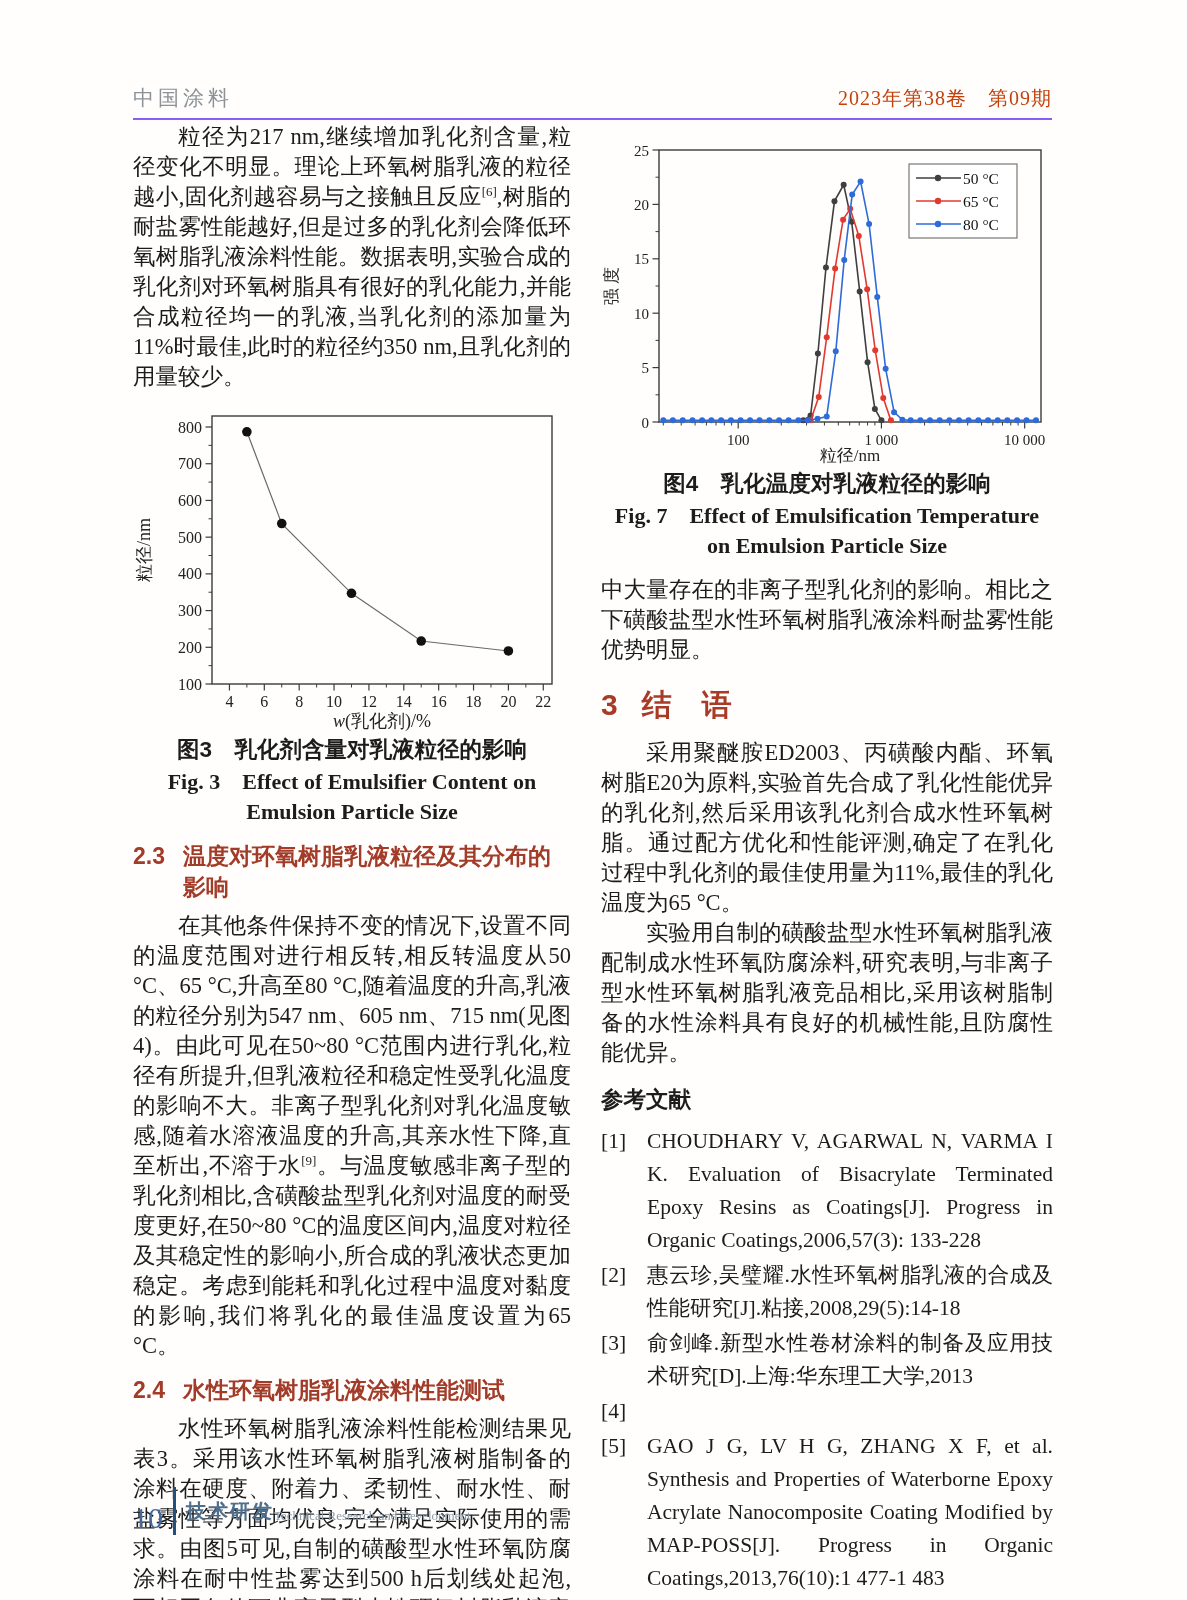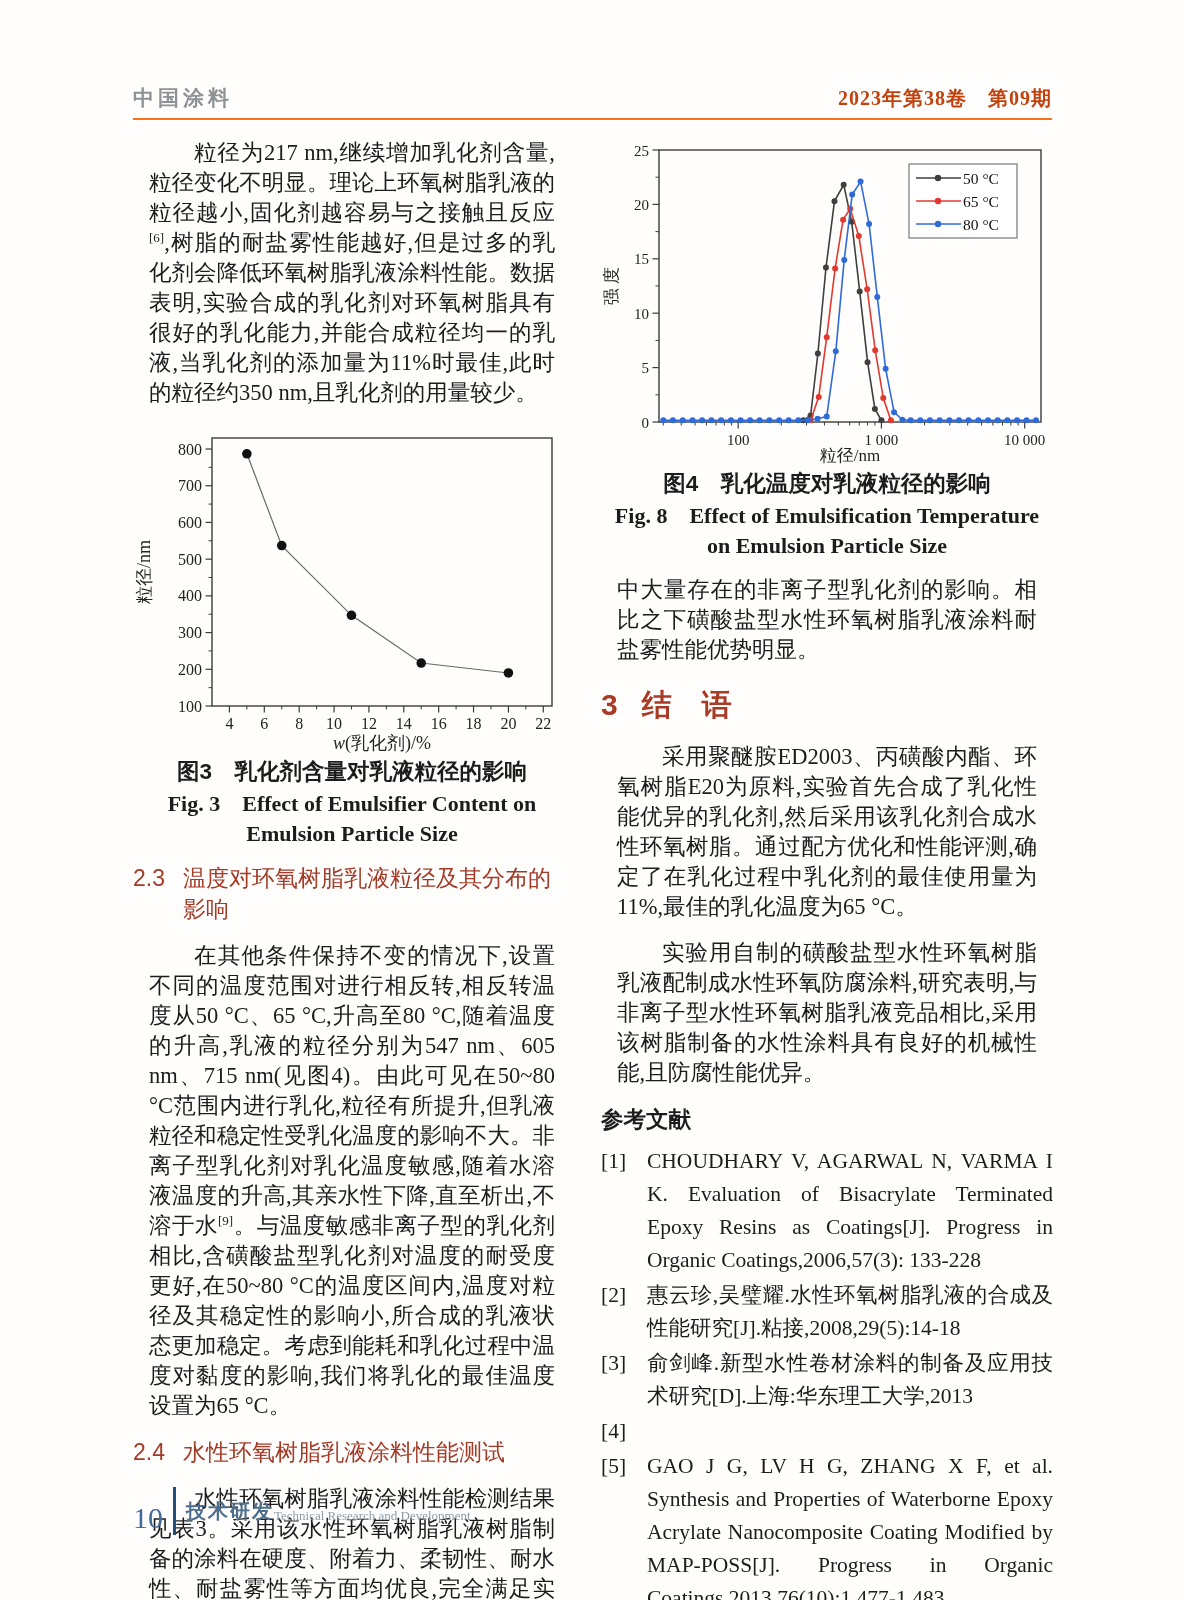--- a/index.html
+++ b/index.html
@@ -9,40 +9,39 @@
     background:#fffefd;
     font-family:"Liberation Serif","DejaVu Serif",serif;
     color:#1c1c1c;
     overflow:hidden;
     box-sizing:border-box;
   }
   .header{
     position:absolute;left:133px;right:135px;top:84px;
     display:flex;justify-content:space-between;align-items:flex-end;
     padding-bottom:6px;
-    border-bottom:2px solid #f97316;
-    font-weight:bold;
+    border-bottom:2px solid #8b5cf6;
   }
   .journal{font-size:21px;color:#8d9296;letter-spacing:4px;}
   .issue{font-size:20px;color:#c2410c;letter-spacing:1px;}
   .columns{
     position:absolute;left:133px;top:122px;width:920px;
     display:flex;gap:30px;
   }
   .col-left{width:438px;}
   .col-right{width:452px;}
   .para{
     font-size:22.5px;line-height:30px;text-align:justify;
-    text-indent:2em;margin:16px;
+    text-indent:2em;margin:0;
   }
   .para.noindent{text-indent:0;}
   .para sup{font-size:13px;line-height:0;}
   .sec-head{
     font-family:"Liberation Sans","DejaVu Sans",sans-serif;
-    font-weight:normal;color:#a23b28;font-size:23px;
+    font-weight:bold;color:#a23b28;font-size:23px;
     margin:14px 0 8px 0;display:flex;gap:18px;align-items:baseline;
   }
   .sec-head-big{
     font-family:"Liberation Sans","DejaVu Sans",sans-serif;
     font-weight:bold;color:#a93a26;font-size:30px;
     margin:20px 0 12px 0;display:flex;gap:24px;align-items:baseline;
   }
   .figure{margin:10px 0 6px 0;text-align:center;}
   .figure svg{display:block;margin:0 auto;}
   .cap-cn{
@@ -291,21 +290,21 @@
             <circle cx="337" cy="40" r="3.2" fill="#3f3f3f"></circle>
             <text x="362" y="45.5" font-size="15.5" fill="#111" font-family="&quot;Liberation Serif&quot;,&quot;DejaVu Serif&quot;,serif">50 °C</text>
             <line x1="315" y1="63" x2="360" y2="63" stroke="#e03a30" stroke-width="1.6"></line>
             <circle cx="337" cy="63" r="3.2" fill="#e03a30"></circle>
             <text x="362" y="68.5" font-size="15.5" fill="#111" font-family="&quot;Liberation Serif&quot;,&quot;DejaVu Serif&quot;,serif">65 °C</text>
             <line x1="315" y1="86" x2="360" y2="86" stroke="#2f6bd8" stroke-width="1.6"></line>
             <circle cx="337" cy="86" r="3.2" fill="#2f6bd8"></circle>
             <text x="362" y="91.5" font-size="15.5" fill="#111" font-family="&quot;Liberation Serif&quot;,&quot;DejaVu Serif&quot;,serif">80 °C</text>
           </svg>
         <div class="cap-cn">图4　乳化温度对乳液粒径的影响</div>
-        <div class="cap-en">Fig. 8　Effect of Emulsification Temperature on Emulsion Particle Size</div>
+        <div class="cap-en">Fig. 7　Effect of Emulsification Temperature on Emulsion Particle Size</div>
       </div>
 
       <p class="para noindent" style="margin-top:14px;">中大量存在的非离子型乳化剂的影响。相比之下磺酸盐型水性环氧树脂乳液涂料耐盐雾性能优势明显。</p>
 
       <div class="sec-head-big">
         <span>3</span>
         <span>结　语</span>
       </div>
       <p class="para">采用聚醚胺ED2003、丙磺酸内酯、环氧树脂E20为原料,实验首先合成了乳化性能优异的乳化剂,然后采用该乳化剂合成水性环氧树脂。通过配方优化和性能评测,确定了在乳化过程中乳化剂的最佳使用量为11%,最佳的乳化温度为65 °C。</p>
       <p class="para">实验用自制的磺酸盐型水性环氧树脂乳液配制成水性环氧防腐涂料,研究表明,与非离子型水性环氧树脂乳液竞品相比,采用该树脂制备的水性涂料具有良好的机械性能,且防腐性能优异。</p>

